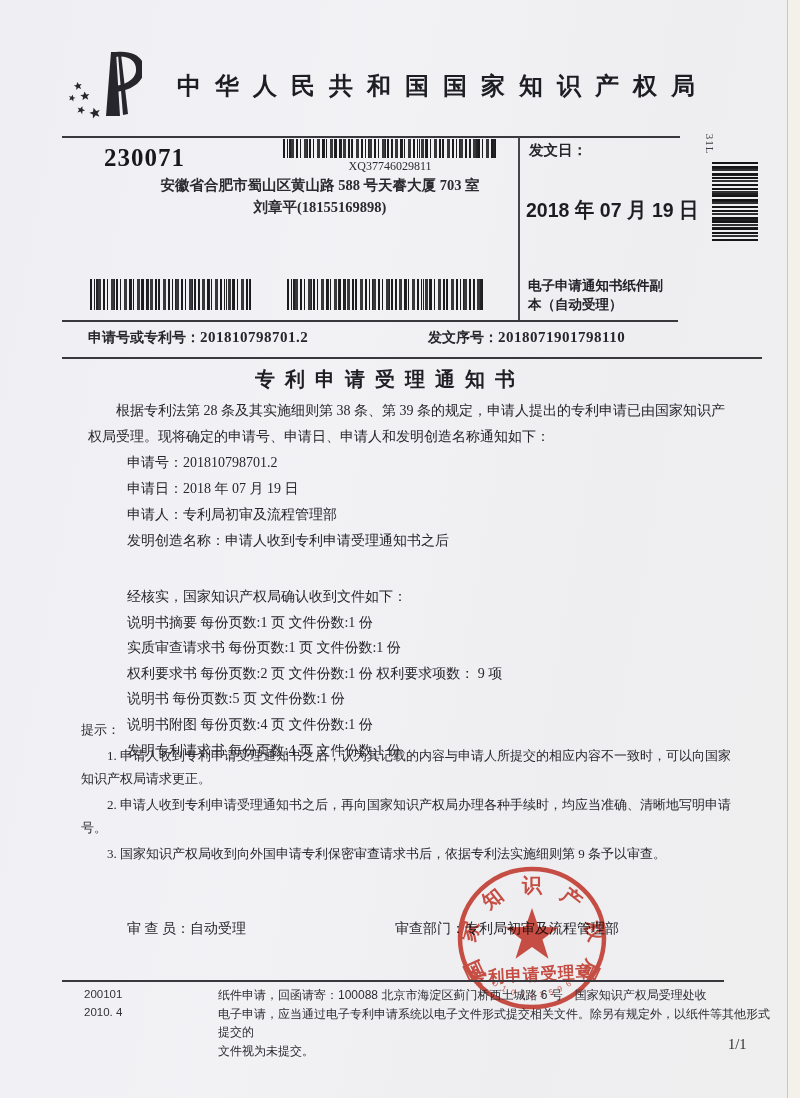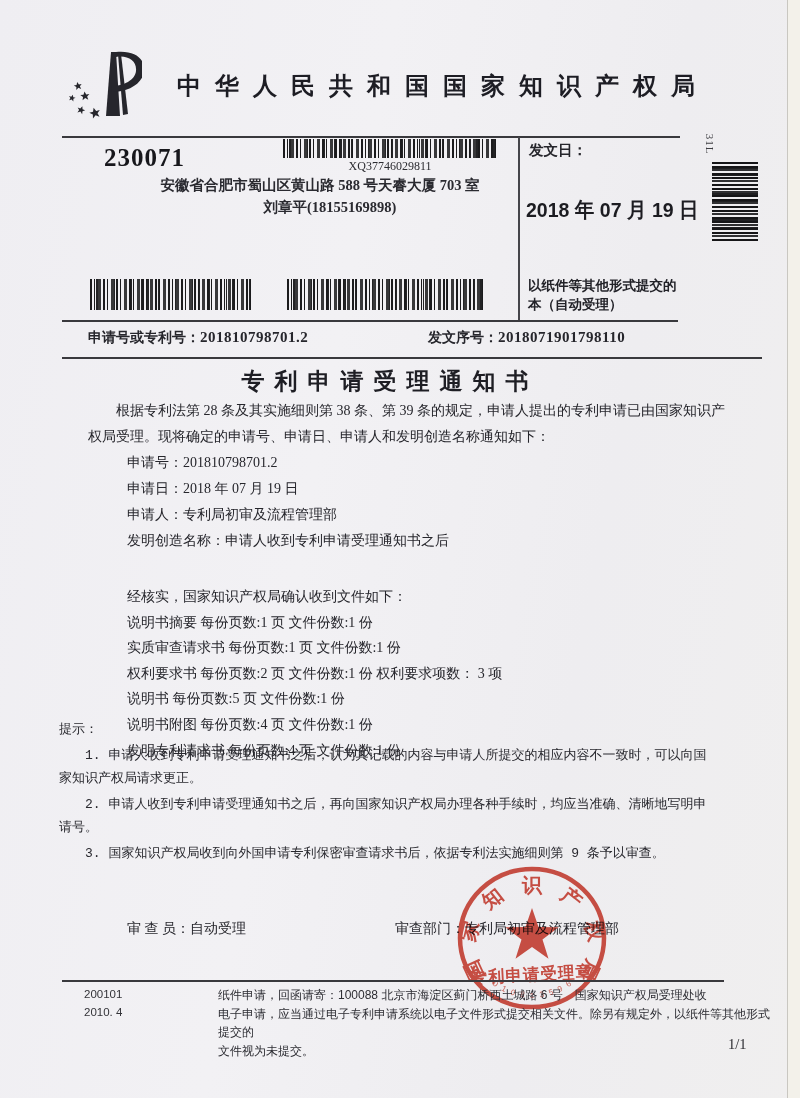--- a/index.html
+++ b/index.html
@@ -33,21 +33,21 @@
   .barcode-v {
     background-image:
       repeating-linear-gradient(180deg,#161618 0 2px,rgba(0,0,0,0) 2px 4px,#161618 4px 6px,rgba(0,0,0,0) 6px 7px,#303032 7px 9px,rgba(0,0,0,0) 9px 11px),
       repeating-linear-gradient(180deg,#202022 0 1px,rgba(0,0,0,0) 1px 5px,#202022 5px 7px,rgba(0,0,0,0) 7px 13px);
   }
   #barcode-top { position:absolute; left:283px; top:139px; width:214px; height:19px; }
   #barcode-top-label { position:absolute; left:283px; top:159px; width:214px;
     text-align:center; font-size:12px; color:#2b2b30; }
   .addr1 { position:absolute; left:100px; top:176px; width:440px; text-align:center;
     font-size:14.5px; font-weight:bold; color:#2a2a30; }
-  .addr2 { position:absolute; left:110px; top:198px; width:440px; text-align:center;
+  .addr2 { position:absolute; left:100px; top:198px; width:440px; text-align:center;
     font-size:14.5px; font-weight:bold; color:#2a2a30; }
   #barcode-mid-left  { position:absolute; left:90px;  top:279px; width:163px; height:31px; }
   #barcode-mid-right { position:absolute; left:287px; top:279px; width:196px; height:31px; }
 
   
   .dispatch-label { position:absolute; left:529px; top:141px;
     font-weight:bold; font-size:14.5px; color:#26262c; }
   .dispatch-date { position:absolute; left:526px; top:196px;
     font-family:"Liberation Sans","DejaVu Sans",sans-serif;
     font-weight:bold; font-size:21px; color:#1c1c21; white-space:nowrap;
@@ -59,32 +59,32 @@
   #barcode-side { position:absolute; left:712px; top:162px; width:46px; height:81px; }
 
   
   .meta-left  { position:absolute; left:88px;  top:329px; font-size:14px; font-weight:bold; }
   .meta-right { position:absolute; left:428px; top:329px; font-size:14px; font-weight:bold; }
   .meta-num { font-size:15px; letter-spacing:.5px; }
 
   
   .notice-title { position:absolute; left:0; top:366px; width:780px; text-align:center;
     font-family:"Liberation Sans","DejaVu Sans",sans-serif;
-    font-weight:bold; font-size:23px; letter-spacing:10px; color:#1e1e24; }
+    font-weight:bold; font-size:20px; letter-spacing:10px; color:#1e1e24; }
   .body-block { position:absolute; left:88px; top:398px; width:640px;
     font-size:14px; line-height:26px; color:#26262c; }
   .indent { text-indent:2em; }
   .field-list { margin-left:39px; }
   .doc-block { position:absolute; left:127px; top:536px; width:600px;
     font-size:14px; line-height:25.6px; color:#26262c;margin-top:48px; }
   .doc-confirm { margin-bottom:0; }
 
   
-  .tips { position:absolute; left:59px; top:718px; width:660px;
-    font-size:13px; line-height:23.5px; color:#28282e;font-family:Liberation Mono, monospace; }
+  .tips { position:absolute; left:81px; top:718px; width:660px;
+    font-size:13px; line-height:23.5px; color:#28282e; }
   .tips p.indent { margin-top:2px; }
 
   
   .examiner { position:absolute; left:127px; top:920px; font-size:14px; }
   .department { position:absolute; left:395px; top:920px; font-size:14px; }
 
   
   .seal-wrap { position:absolute; left:450px; top:864px; width:164px; height:156px;
     mix-blend-mode:multiply; opacity:.92; }
   .seal-ring-char { font-family:"Liberation Sans","DejaVu Sans",sans-serif;
@@ -133,21 +133,21 @@
   <div id="barcode-top-label">XQ37746029811</div>
   <div class="addr1">安徽省合肥市蜀山区黄山路 588 号天睿大厦 703 室</div>
   <div class="addr2">刘章平(18155169898)</div>
   <div id="barcode-mid-left" class="barcode barcode-h"></div>
   <div id="barcode-mid-right" class="barcode barcode-h"></div>
 
   <div class="vrule" style="left:518px; top:137px; height:183px;"></div>
   <div class="dispatch-label">发文日：</div>
   <div class="dispatch-date">2018 年 07 月 19 日</div>
   <div class="copy-note">
-    <span>以纸件等其他形式提交的</span><br>
+    <span>电子申请通知书纸件副</span><br>
     <span>本（自动受理）</span>
   </div>
   <div class="side-code">31L</div>
   <div id="barcode-side" class="barcode barcode-v"></div>
 
   <div class="rule" style="left:62px; top:320px; width:616px; height:1.5px;"></div>
   <div class="meta-left">
     <span>申请号或专利号：</span><span class="meta-num">201810798701.2</span>
   </div>
   <div class="meta-right">
@@ -164,21 +164,21 @@
       <div><span>申请日：</span><span>2018 年 07 月 19 日</span></div>
       <div><span>申请人：</span><span>专利局初审及流程管理部</span></div>
       <div><span>发明创造名称：</span><span>申请人收到专利申请受理通知书之后</span></div>
     </div>
   </div>
 
   <div class="doc-block">
     <div class="doc-confirm">经核实，国家知识产权局确认收到文件如下：</div>
     <div>说明书摘要  每份页数:1 页  文件份数:1 份</div>
     <div>实质审查请求书  每份页数:1 页  文件份数:1 份</div>
-    <div>权利要求书  每份页数:2 页  文件份数:1 份  权利要求项数：  3 项</div>
+    <div>权利要求书  每份页数:2 页  文件份数:1 份  权利要求项数：  9 项</div>
     <div>说明书  每份页数:5 页  文件份数:1 份</div>
     <div>说明书附图  每份页数:4 页  文件份数:1 份</div>
     <div>发明专利请求书  每份页数:4 页  文件份数:1 份</div>
   </div>
 
   <div class="tips">
     <div>提示：</div>
     <p class="indent">1. 申请人收到专利申请受理通知书之后，认为其记载的内容与申请人所提交的相应内容不一致时，可以向国家知识产权局请求更正。</p>
     <p class="indent">2. 申请人收到专利申请受理通知书之后，再向国家知识产权局办理各种手续时，均应当准确、清晰地写明申请号。</p>
     <p class="indent">3. 国家知识产权局收到向外国申请专利保密审查请求书后，依据专利法实施细则第 9 条予以审查。</p>

